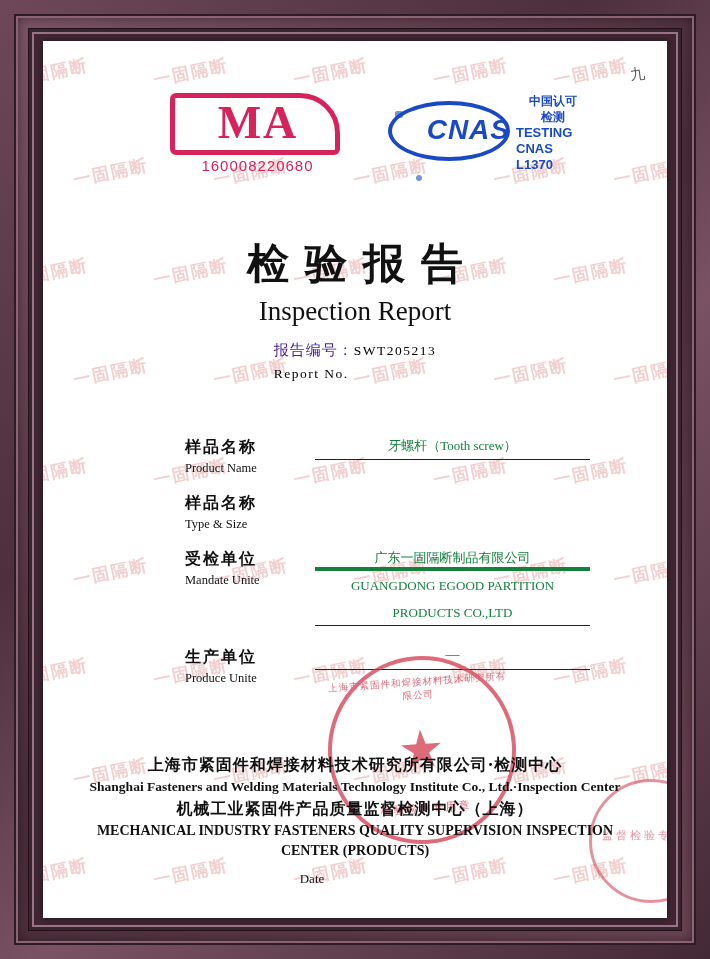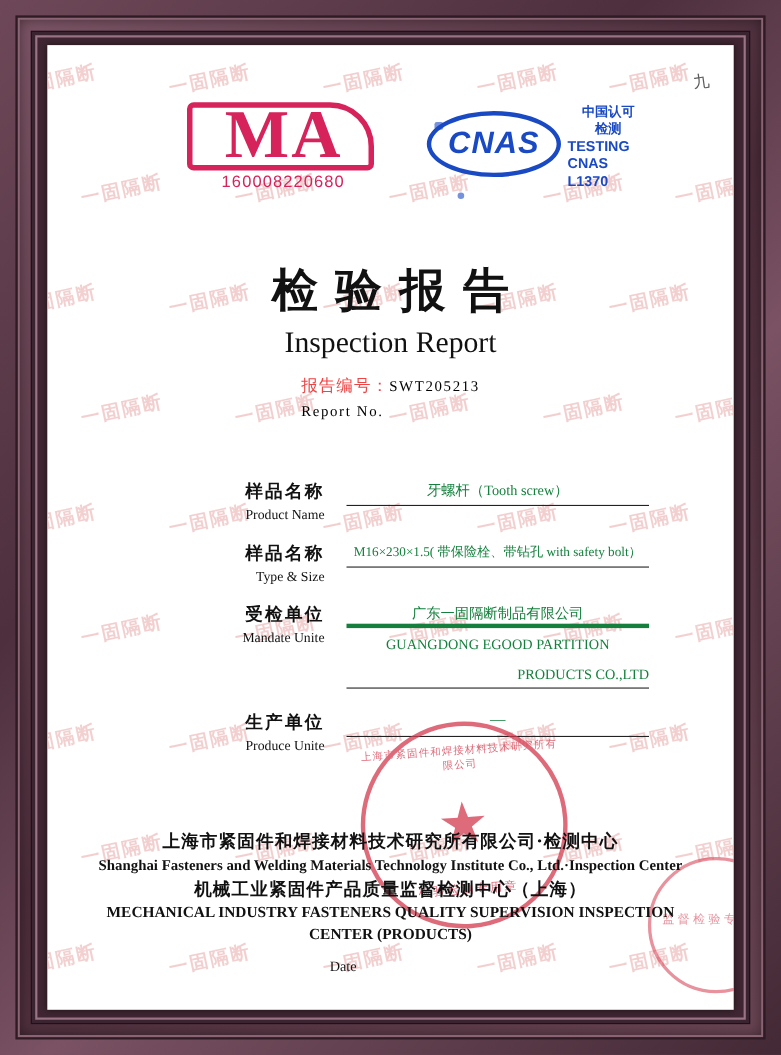--- a/index.html
+++ b/index.html
@@ -55,41 +55,41 @@
     position:absolute;left:127px;top:6px;width:175px;height:100px;
   }
   .cma-box{
     position:absolute;left:0;top:0;width:170px;height:62px;
     border:5px solid #d6235c;
     border-radius:6px 40px 6px 6px;
     box-sizing:border-box;
   }
   .cma-text{
     position:absolute;left:8px;top:0px;width:160px;height:62px;
-    color:#d6235c;font-weight:700;font-size:62px;letter-spacing:2px;
+    color:#d6235c;font-weight:700;font-size:46px;letter-spacing:2px;
     font-family:"Liberation Serif", serif;
     line-height:60px;text-align:center;
   }
   .cma-num{
     position:absolute;left:0;top:64px;width:175px;text-align:center;
     color:#d6235c;font-size:15px;font-family:"Liberation Sans", sans-serif;
     letter-spacing:1px;
   }
   .cnas{
     position:absolute;left:345px;top:0px;width:200px;height:108px;
     background:rgba(255,255,255,0.0);
   }
   .cnas-oval{
     position:absolute;left:0;top:14px;width:122px;height:60px;
     border:4px solid #1a49c4;border-radius:50%;
     box-sizing:border-box;
   }
   .cnas-text{
     position:absolute;left:0;top:14px;width:122px;height:60px;line-height:58px;
-    text-align:center;color:#1a49c4;font-weight:700;font-size:28px;font-style:italic;
+    text-align:right;color:#1a49c4;font-weight:700;font-size:28px;font-style:italic;
     font-family:"Liberation Sans", sans-serif;letter-spacing:1px;
   }
   .cnas-side{
     position:absolute;left:128px;top:6px;width:74px;color:#1a49c4;
     font-family:"Liberation Sans", sans-serif;font-size:12px;line-height:16px;
     font-weight:700;
   }
   .cnas-side .cn{font-size:12px;text-align:center;}
   .cnas-side .en{font-size:13px;}
   .cnas-smudge{
@@ -107,28 +107,28 @@
     font-family:"DejaVu Serif", serif;color:#111;
     text-indent:16px;
   }
   .title-en{
     position:absolute;left:0;top:255px;width:624px;text-align:center;
     font-size:27px;color:#111;font-family:"Liberation Serif", serif;
   }
   .report-no{
     position:absolute;left:0;top:300px;width:624px;text-align:center;
   }
-  .report-no .cn{font-size:15px;color:#ef4444;letter-spacing:1px;font-family:"DejaVu Serif",serif;margin-top:12px;}
+  .report-no .cn{font-size:15px;color:#4c1d95;letter-spacing:1px;font-family:"DejaVu Serif",serif;margin-top:12px;}
   .rn-row{display:inline-block;text-align:left;}
   .rn-en{font-family:"Liberation Serif",serif;font-size:13.5px;letter-spacing:1.5px;}
   
   .fields{position:absolute;left:0;top:396px;width:624px;}
   .field{position:relative;height:56px;}
   .f-label{
-    position:absolute;left:142px;width:110px;text-align:right;
+    position:absolute;left:142px;width:110px;text-align:left;
   }
   .f-label .cn{display:block;font-size:16px;font-weight:700;letter-spacing:2px;color:#111;font-family:"DejaVu Serif",serif;}
   .f-label .en{display:block;font-size:12.5px;color:#111;margin-top:3px;font-family:"Liberation Serif",serif;}
   .f-value{
     position:absolute;left:272px;width:275px;
     border-bottom:1px solid #222;
     text-align:center;
     font-size:13px;color:#15803d;
     padding-bottom:4px;
     font-family:"Liberation Serif",serif;
@@ -276,32 +276,31 @@
           <span class="en">Product Name</span>
         </div>
         <div class="f-value">牙螺杆（Tooth screw）</div>
       </div>
 
       <div class="field">
         <div class="f-label">
           <span class="cn">样品名称</span>
           <span class="en">Type &amp; Size</span>
         </div>
-        <div class="f-value" style="font-size:12px;">M16×230×1.5( 带保险栓、带钻孔 with safety bolt）</div>
       </div>
 
       <div class="field" style="height:98px;">
         <div class="f-label">
           <span class="cn">受检单位</span>
           <span class="en">Mandate Unite</span>
         </div>
         <div class="f-value two" style="border-bottom:none;">
           <span class="l1">广东一固隔断制品有限公司</span>
           <span class="l2">GUANGDONG EGOOD PARTITION</span>
-          <span class="l2" style="border-bottom:1px solid #222;text-align:right;">PRODUCTS CO.,LTD</span>
+          <span class="l2" style="border-bottom:1px solid #222;">PRODUCTS CO.,LTD</span>
         </div>
       </div>
 
       <div class="field">
         <div class="f-label">
           <span class="cn">生产单位</span>
           <span class="en">Produce Unite</span>
         </div>
         <div class="f-value f-dash">—</div>
       </div>

